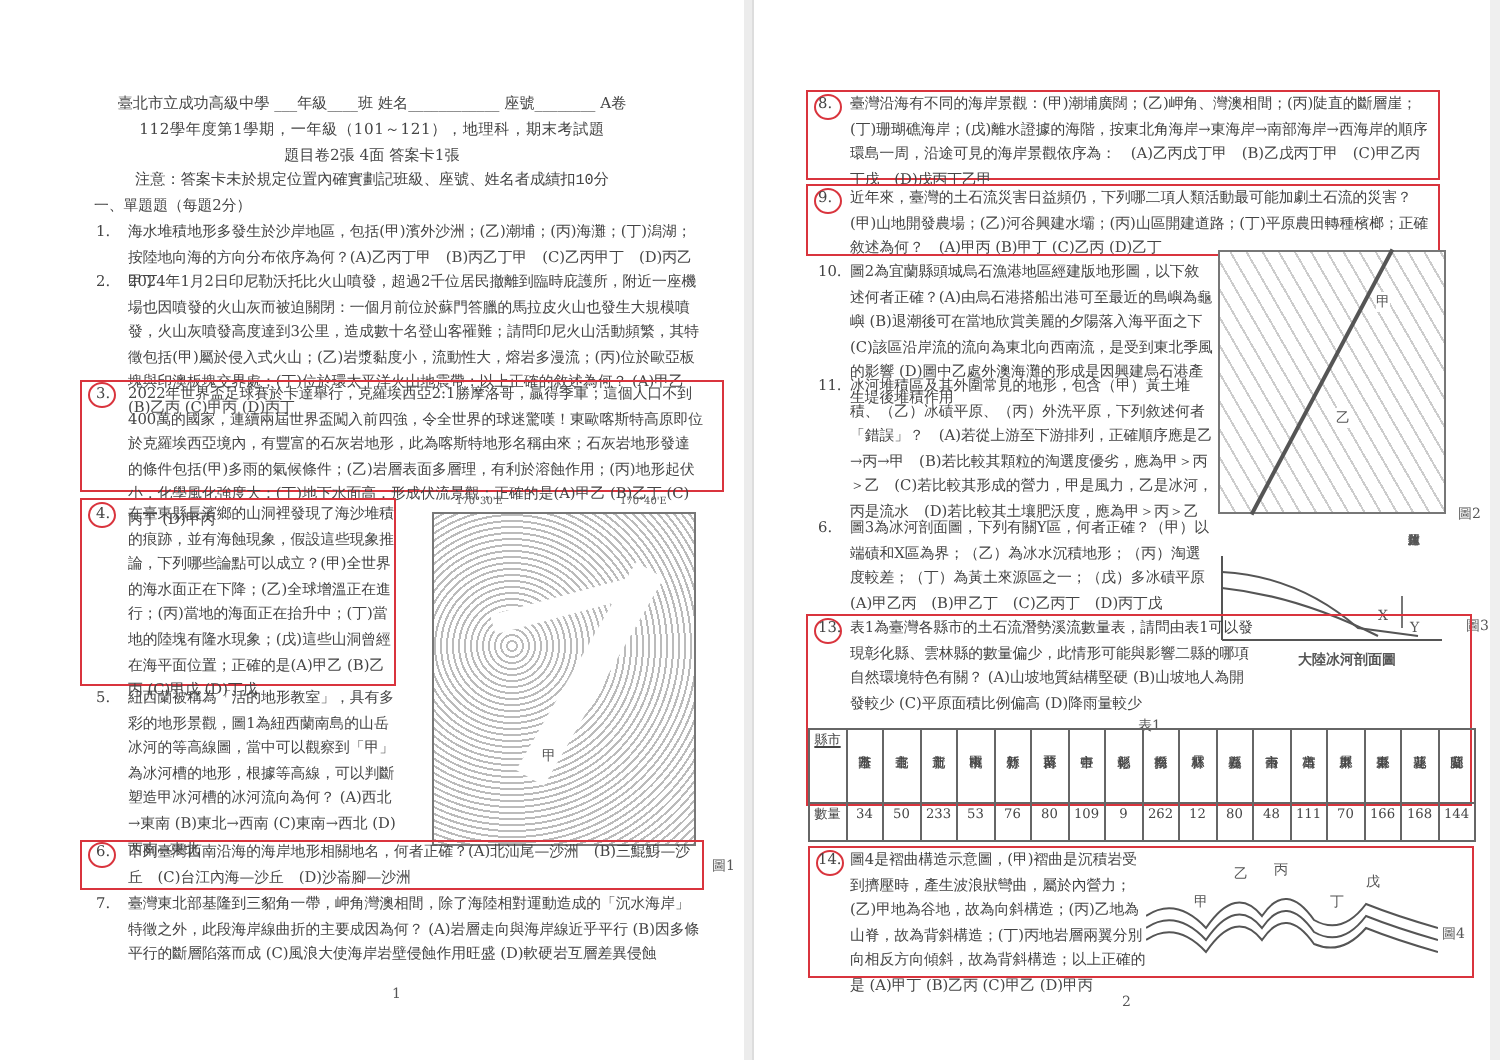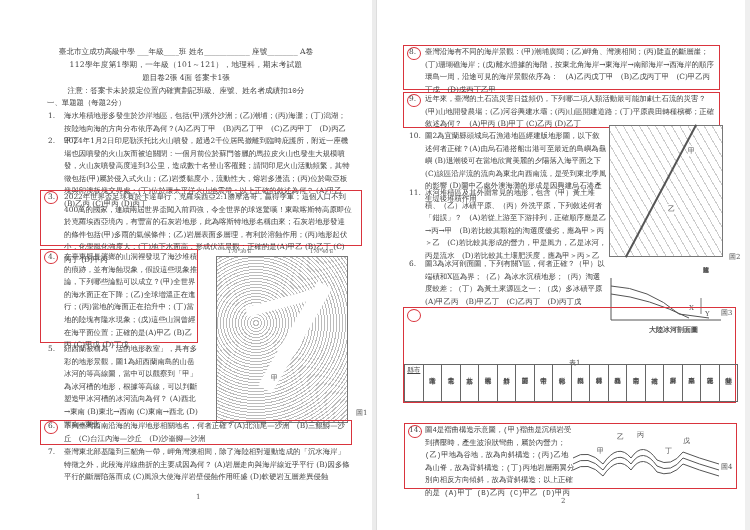--- a/index.html
+++ b/index.html
@@ -66,21 +66,21 @@
     <div class="qbody">紐西蘭被稱為「活的地形教室」，具有多彩的地形景觀，圖1為紐西蘭南島的山岳冰河的等高線圖，當中可以觀察到「甲」為冰河槽的地形，根據等高線，可以判斷塑造甲冰河槽的冰河流向為何？ (A)西北→東南 (B)東北→西南 (C)東南→西北 (D)西南→東北</div>
   </div>
 
   <div class="fig" style="left:216px;top:256px;width:130px;height:165px;">
     <div style="position:absolute;left:28px;top:40px;width:80px;height:10px;background:#fff;transform:rotate(-15deg);"></div>
     <div style="position:absolute;left:70px;top:20px;width:16px;height:120px;background:#fff;transform:rotate(30deg);"></div>
     <span class="figlabel" style="left:54px;top:116px;background:#fff;">甲</span>
   </div>
   <span class="figlabel" style="left:228px;top:248px;font-size:5px;">170°30'E</span>
   <span class="figlabel" style="left:310px;top:248px;font-size:5px;">170°40'E</span>
-  <span class="figlabel" style="left:356px;top:408px;">圖1</span>
+  <span class="figlabel" style="left:356px;top:428px;">圖1</span>
 
   <div class="box" style="left:40px;top:420px;width:312px;height:25px;"></div>
   <div class="circ" style="left:44px;top:421px;"></div>
   <div class="q txt" style="left:48px;top:420px;width:300px;">
     <span class="qnum">6.</span>
     <div class="qbody">下列臺灣西南沿海的海岸地形相關地名，何者正確？(A)北汕尾—沙洲　(B)三鯤鯓—沙丘　(C)台江內海—沙丘　(D)沙崙腳—沙洲</div>
   </div>
 
   <div class="q txt" style="left:48px;top:446px;width:304px;">
     <span class="qnum">7.</span>
@@ -130,25 +130,29 @@
       <line x1="2" y1="0" x2="2" y2="42" stroke="#555" stroke-width="1"></line>
       <line x1="2" y1="42" x2="112" y2="42" stroke="#555" stroke-width="1"></line>
       <path d="M2 8 Q40 10 70 36 L100 40" fill="none" stroke="#555" stroke-width="1"></path>
       <path d="M2 16 Q40 20 80 40" fill="none" stroke="#555" stroke-width="1"></path>
       <line x1="92" y1="20" x2="92" y2="36" stroke="#555" stroke-width="0.8"></line>
     </svg>
     <span class="figlabel" style="left:80px;top:26px;">X</span>
     <span class="figlabel" style="left:96px;top:32px;">Y</span>
   </div>
   <span class="figlabel" style="left:324px;top:262px;writing-mode:vertical-rl;font-size:6px;">冰川前緣位置</span>
-  <span class="figlabel" style="left:344px;top:308px;">圖3</span>
+  <span class="figlabel" style="left:356px;top:308px;">圖3</span>
   <span class="figlabel" style="left:272px;top:325px;font-weight:bold;">大陸冰河剖面圖</span>
 
   <div class="box" style="left:26px;top:307px;width:333px;height:96px;"></div>
   <div class="circ" style="left:30px;top:309px;"></div>
+  <div class="q txt" style="left:32px;top:308px;width:218px;">
+    <span class="qnum">13.</span>
+    <div class="qbody">表1為臺灣各縣市的土石流潛勢溪流數量表，請問由表1可以發現彰化縣、雲林縣的數量偏少，此情形可能與影響二縣的哪項自然環境特色有關？ (A)山坡地質結構堅硬 (B)山坡地人為開發較少 (C)平原面積比例偏高 (D)降雨量較少</div>
+  </div>
   <span class="figlabel" style="left:192px;top:358px;">表1</span>
 
   <table class="t1" style="left:27px;top:364px;">
     <tbody>
         <tr>
       <td style="height:34px;text-decoration:underline;"><span>縣市</span></td>
       <td><span style="writing-mode:vertical-rl;">基隆市</span></td>
       <td><span style="writing-mode:vertical-rl;">臺北市</span></td>
       <td><span style="writing-mode:vertical-rl;">新北市</span></td>
       <td><span style="writing-mode:vertical-rl;">桃園市</span></td>
@@ -159,28 +163,48 @@
       <td><span style="writing-mode:vertical-rl;">南投縣</span></td>
       <td><span style="writing-mode:vertical-rl;">雲林縣</span></td>
       <td><span style="writing-mode:vertical-rl;">嘉義縣</span></td>
       <td><span style="writing-mode:vertical-rl;">臺南市</span></td>
       <td><span style="writing-mode:vertical-rl;">高雄市</span></td>
       <td><span style="writing-mode:vertical-rl;">屏東縣</span></td>
       <td><span style="writing-mode:vertical-rl;">臺東縣</span></td>
       <td><span style="writing-mode:vertical-rl;">花蓮縣</span></td>
       <td><span style="writing-mode:vertical-rl;">宜蘭縣</span></td>
     </tr>
+    <tr>
+      <td style="height:16px;"><span>數量</span></td>
+      <td>34</td>
+      <td>50</td>
+      <td>233</td>
+      <td>53</td>
+      <td>76</td>
+      <td>80</td>
+      <td>109</td>
+      <td>9</td>
+      <td>262</td>
+      <td>12</td>
+      <td>80</td>
+      <td>48</td>
+      <td>111</td>
+      <td>70</td>
+      <td>166</td>
+      <td>168</td>
+      <td>144</td>
+    </tr>
   </tbody>
     </table>
 
   <div class="box" style="left:27px;top:423px;width:333px;height:66px;"></div>
   <div class="circ" style="left:31px;top:425px;"></div>
   <div class="q txt" style="left:32px;top:424px;width:322px;">
     <span class="qnum">14.</span>
-    <div class="qbody" style="width:150px;font-family:Liberation Mono, monospace;">圖4是褶曲構造示意圖，(甲)褶曲是沉積岩受到擠壓時，產生波浪狀彎曲，屬於內營力；(乙)甲地為谷地，故為向斜構造；(丙)乙地為山脊，故為背斜構造；(丁)丙地岩層兩翼分別向相反方向傾斜，故為背斜構造；以上正確的是 (A)甲丁 (B)乙丙 (C)甲乙 (D)甲丙</div>
+    <div class="qbody" style="width:150px;">圖4是褶曲構造示意圖，(甲)褶曲是沉積岩受到擠壓時，產生波浪狀彎曲，屬於內營力；(乙)甲地為谷地，故為向斜構造；(丙)乙地為山脊，故為背斜構造；(丁)丙地岩層兩翼分別向相反方向傾斜，故為背斜構造；以上正確的是 (A)甲丁 (B)乙丙 (C)甲乙 (D)甲丙</div>
   </div>
 
   <div style="position:absolute;left:196px;top:438px;width:146px;height:40px;">
     <svg width="146" height="40" viewBox="0 0 146 40">
       <g fill="none" stroke="#555" stroke-width="1">
         <path d="M0 20 Q15 10 30 26 Q45 4 58 20 Q70 2 84 22 Q98 30 110 14 Q125 20 146 26"></path>
         <path d="M0 26 Q15 16 30 32 Q45 10 58 26 Q70 8 84 28 Q98 36 110 20 Q125 26 146 32"></path>
         <path d="M0 32 Q15 22 30 38 Q45 16 58 32 Q70 14 84 34 Q98 40 110 26 Q125 32 146 38"></path>
       </g>
     </svg>

